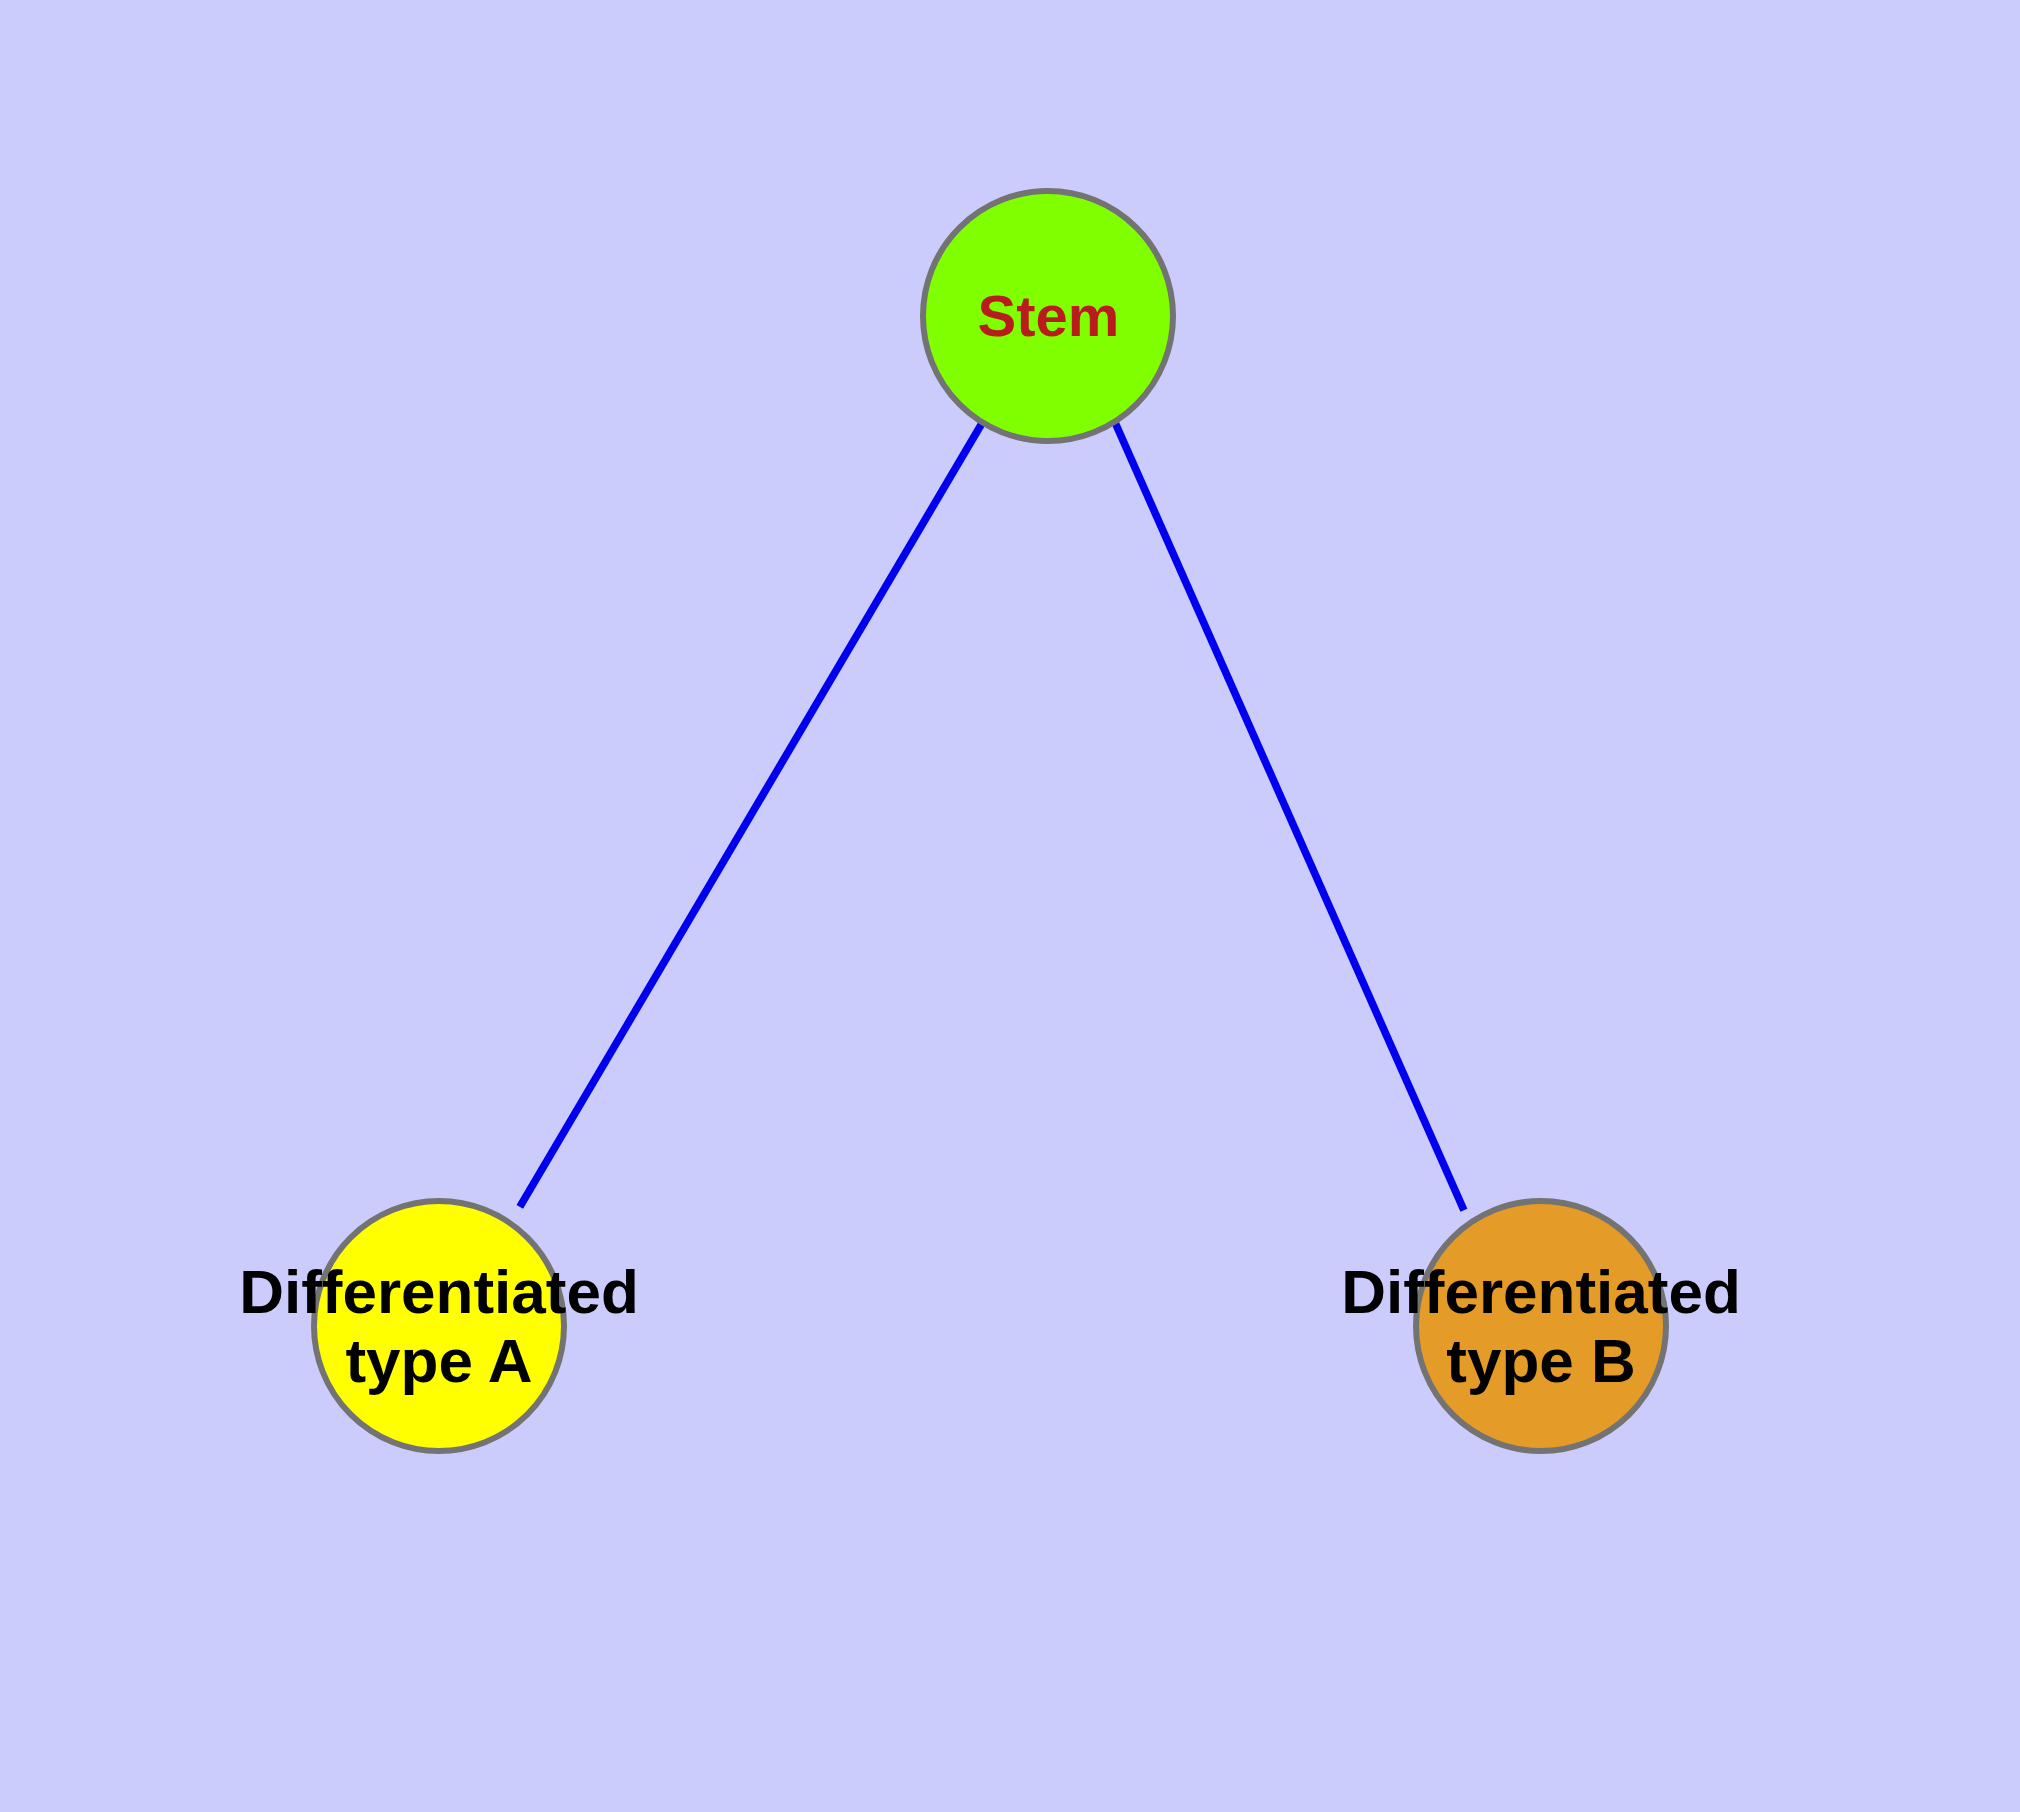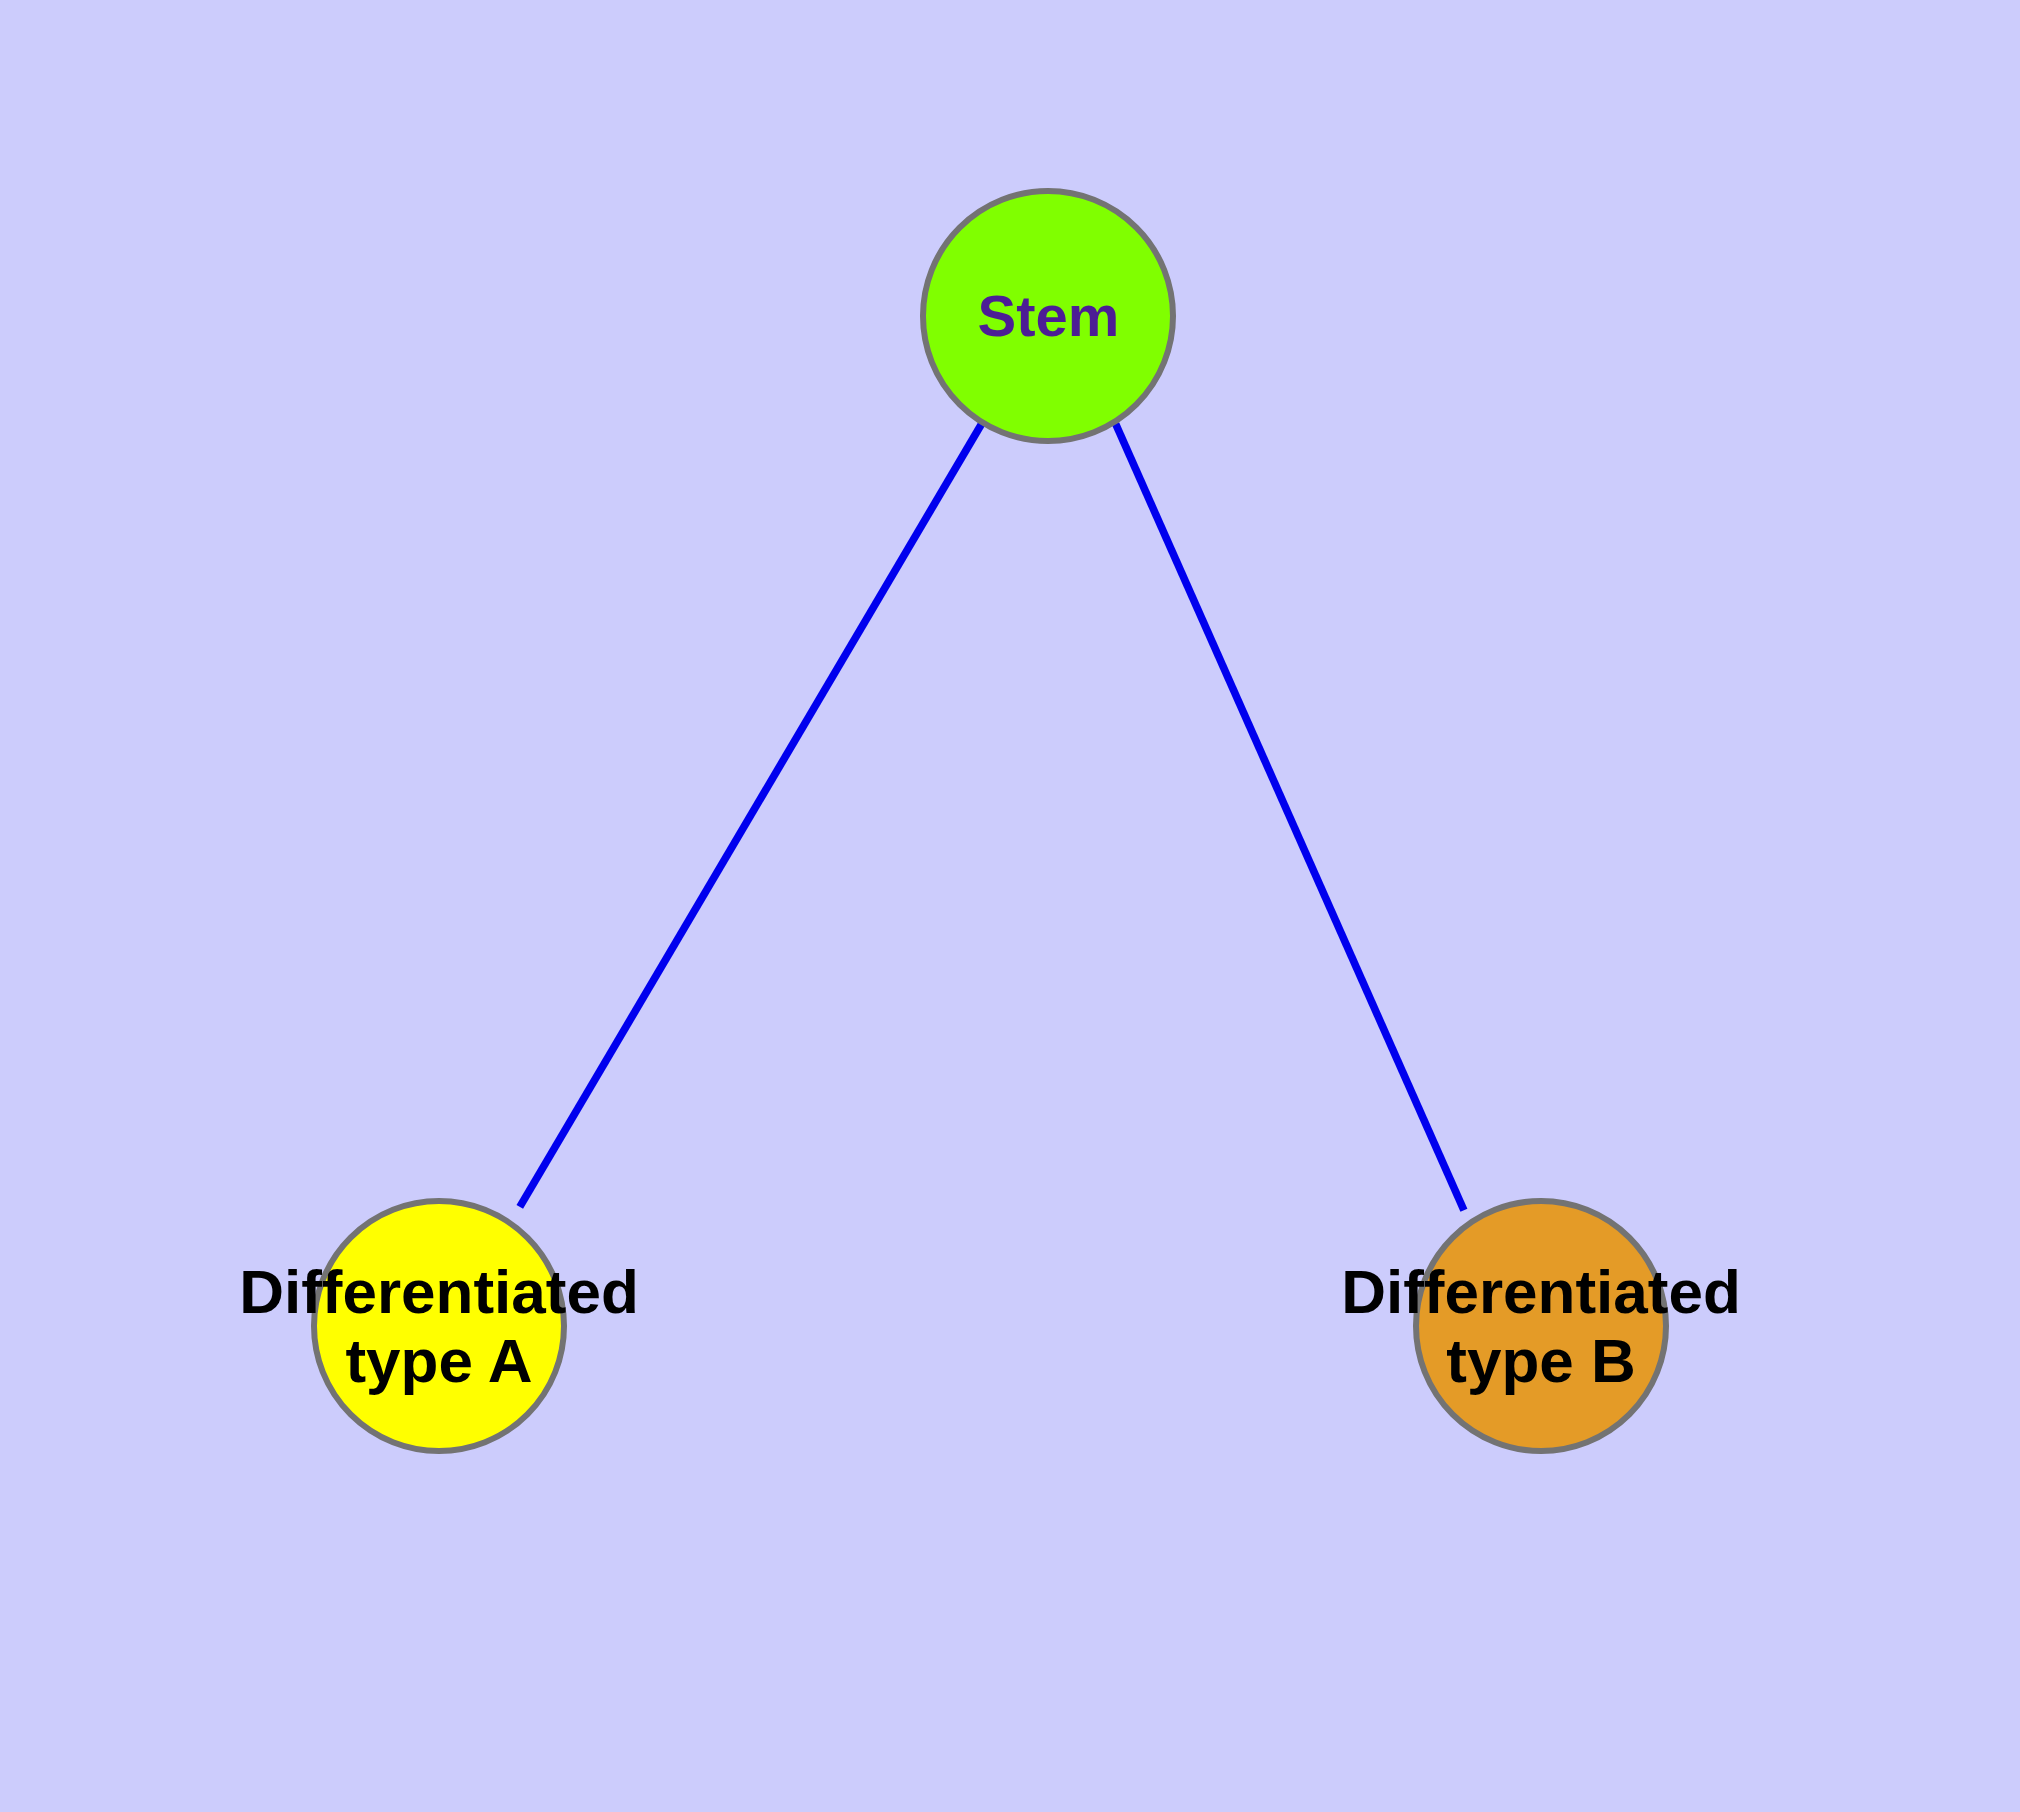--- a/index.html
+++ b/index.html
@@ -62,21 +62,21 @@
 <div id="graph-canvas" style="background: rgb(204, 204, 252);">
 
   <svg id="edge-layer" viewBox="0 0 2384 2138">
     <line stroke-linecap="butt" x1="1158" y1="500" x2="613" y2="1424" stroke="#0000ee" stroke-width="9"></line>
     <line stroke-linecap="butt" x1="1316" y1="500" x2="1727" y2="1428" stroke="#0000ee" stroke-width="9"></line>
   </svg>
 
   <div id="node-layer">
 
     <div class="node" style="left: 920px; top: 188px; width: 256px; height: 256px; background: rgb(128, 255, 0); border-color: rgb(115, 115, 115); border-width: 6px;"></div>
-    <div class="node-label" style="left: 828px; top: 188px; width: 441px; height: 256px; font-size: 58px; color: #4c1d95;">Stem</div>
+    <div class="node-label" style="left: 828px; top: 188px; width: 441px; height: 256px; font-size: 58px; color: #b91c1c;">Stem</div>
 
     <div class="node" style="left: 311px; top: 1198px; width: 256px; height: 256px; background: rgb(255, 255, 0); border-color: rgb(115, 115, 115); border-width: 6px;"></div>
     <div class="node-label" style="left: 168px; top: 1198px; width: 542px; height: 256px; font-size: 62px; color: rgb(0, 0, 0);">Differentiated
 type A</div>
 
     <div class="node" style="left: 1413px; top: 1198px; width: 256px; height: 256px; background: rgb(228, 155, 39); border-color: rgb(115, 115, 115); border-width: 6px;"></div>
     <div class="node-label" style="left: 1270px; top: 1198px; width: 542px; height: 256px; font-size: 62px; color: rgb(0, 0, 0);">Differentiated
 type B</div>
 
   </div>

